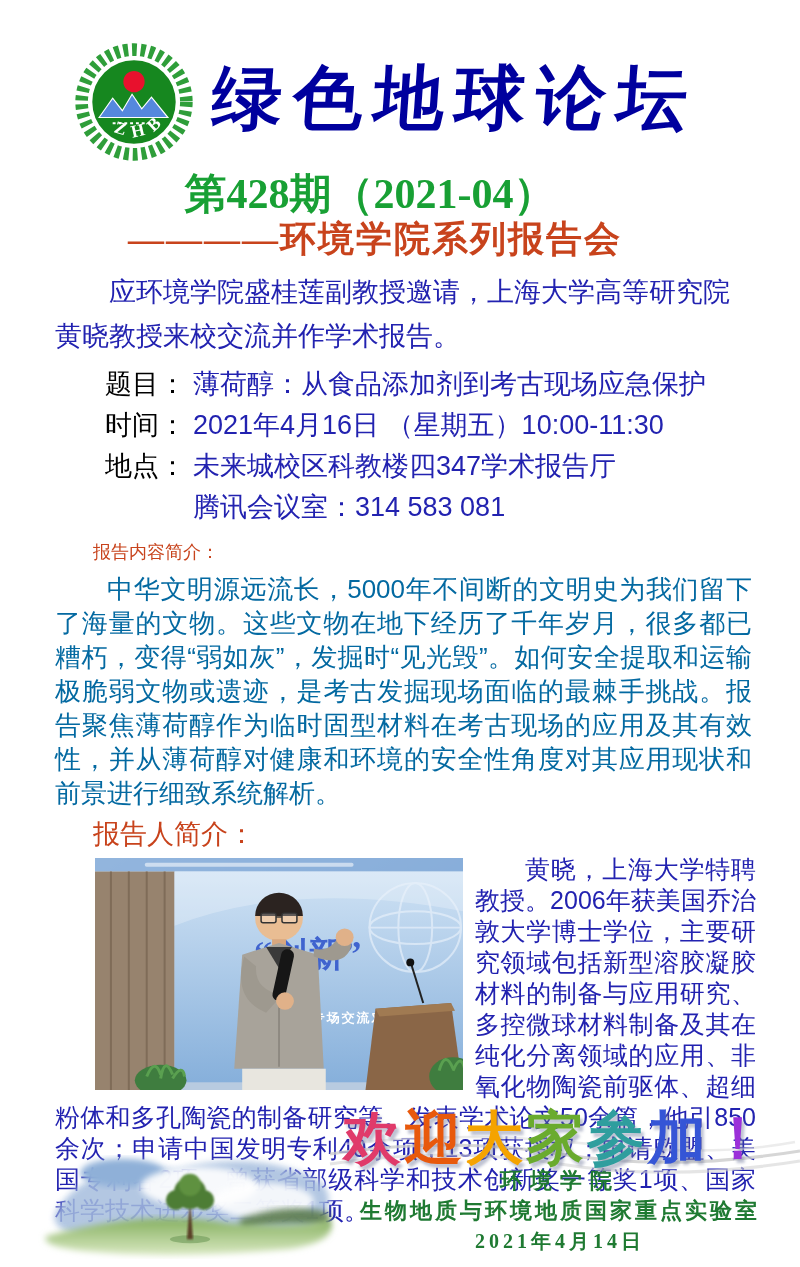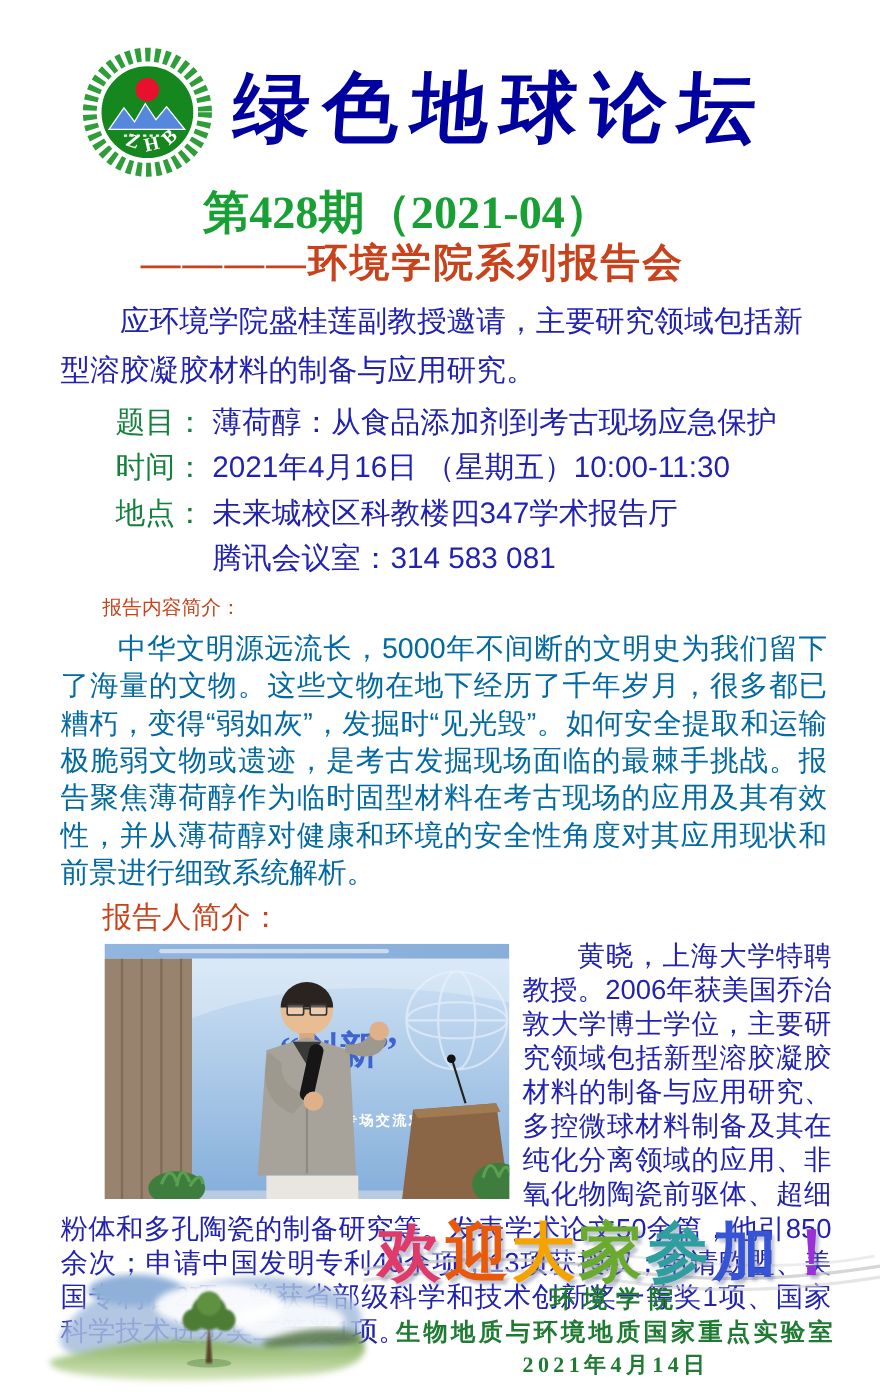--- a/index.html
+++ b/index.html
@@ -22,21 +22,21 @@
   }
   .series-line{
     text-align:center;color:#c8431c;font-size:36px;font-weight:800;
     font-family:"Liberation Serif","DejaVu Serif",serif;
     line-height:42px;margin:0 110px 0 60px;white-space:nowrap;letter-spacing:2px;
   }
   
   .intro{margin:10px 52px 0 55px;color:#2222b0;font-size:27px;line-height:44px;text-indent:2em;}
   .info-block{margin:6px 0 0 105px;font-size:27px;}
   .info-row{display:flex;line-height:41px;height:41px;white-space:nowrap;}
-  .info-label{color:#15803d;width:88px;flex:none;}
+  .info-label{color:#000000;width:88px;flex:none;}
   .info-value{color:#2222b0;}
   .section-heading{margin:8px 0 0 93px;color:#c8431c;font-size:18px;line-height:32px;}
   .abstract-body{
     margin:4px 48px 0 55px;color:#0369a1;font-size:26px;line-height:34px;
     text-indent:2em;text-align:justify;
   }
   .speaker-heading{margin:8px 0 0 93px;color:#c8431c;font-size:27px;line-height:32px;}
   .bio{
     margin:4px 44px 0 55px;color:#2222b0;font-size:25px;line-height:31px;
     text-indent:2em;text-align:justify;
@@ -80,21 +80,21 @@
       <text font-size="18" font-weight="bold" fill="#ffffff" font-family="Liberation Serif, serif" letter-spacing="8">
         <textPath href="#zhbArc" startOffset="12">ZHB</textPath>
       </text>
     </svg>
     <div class="main-title">绿色地球论坛</div>
   </div>
 
   <div class="issue-line">第428期（2021-04）</div>
   <div class="series-line">————环境学院系列报告会</div>
 
-  <div class="intro">应环境学院盛桂莲副教授邀请，主要研究领域包括新型溶胶凝胶材料的制备与应用研究。</div>
+  <div class="intro">应环境学院盛桂莲副教授邀请，上海大学高等研究院黄晓教授来校交流并作学术报告。</div>
 
   <div class="info-block">
     <div class="info-row">
       <span class="info-label">题目：</span>
       <span class="info-value">薄荷醇：从食品添加剂到考古现场应急保护</span>
     </div>
     <div class="info-row">
       <span class="info-label">时间：</span>
       <span class="info-value">2021年4月16日 （星期五）10:00-11:30</span>
     </div>

